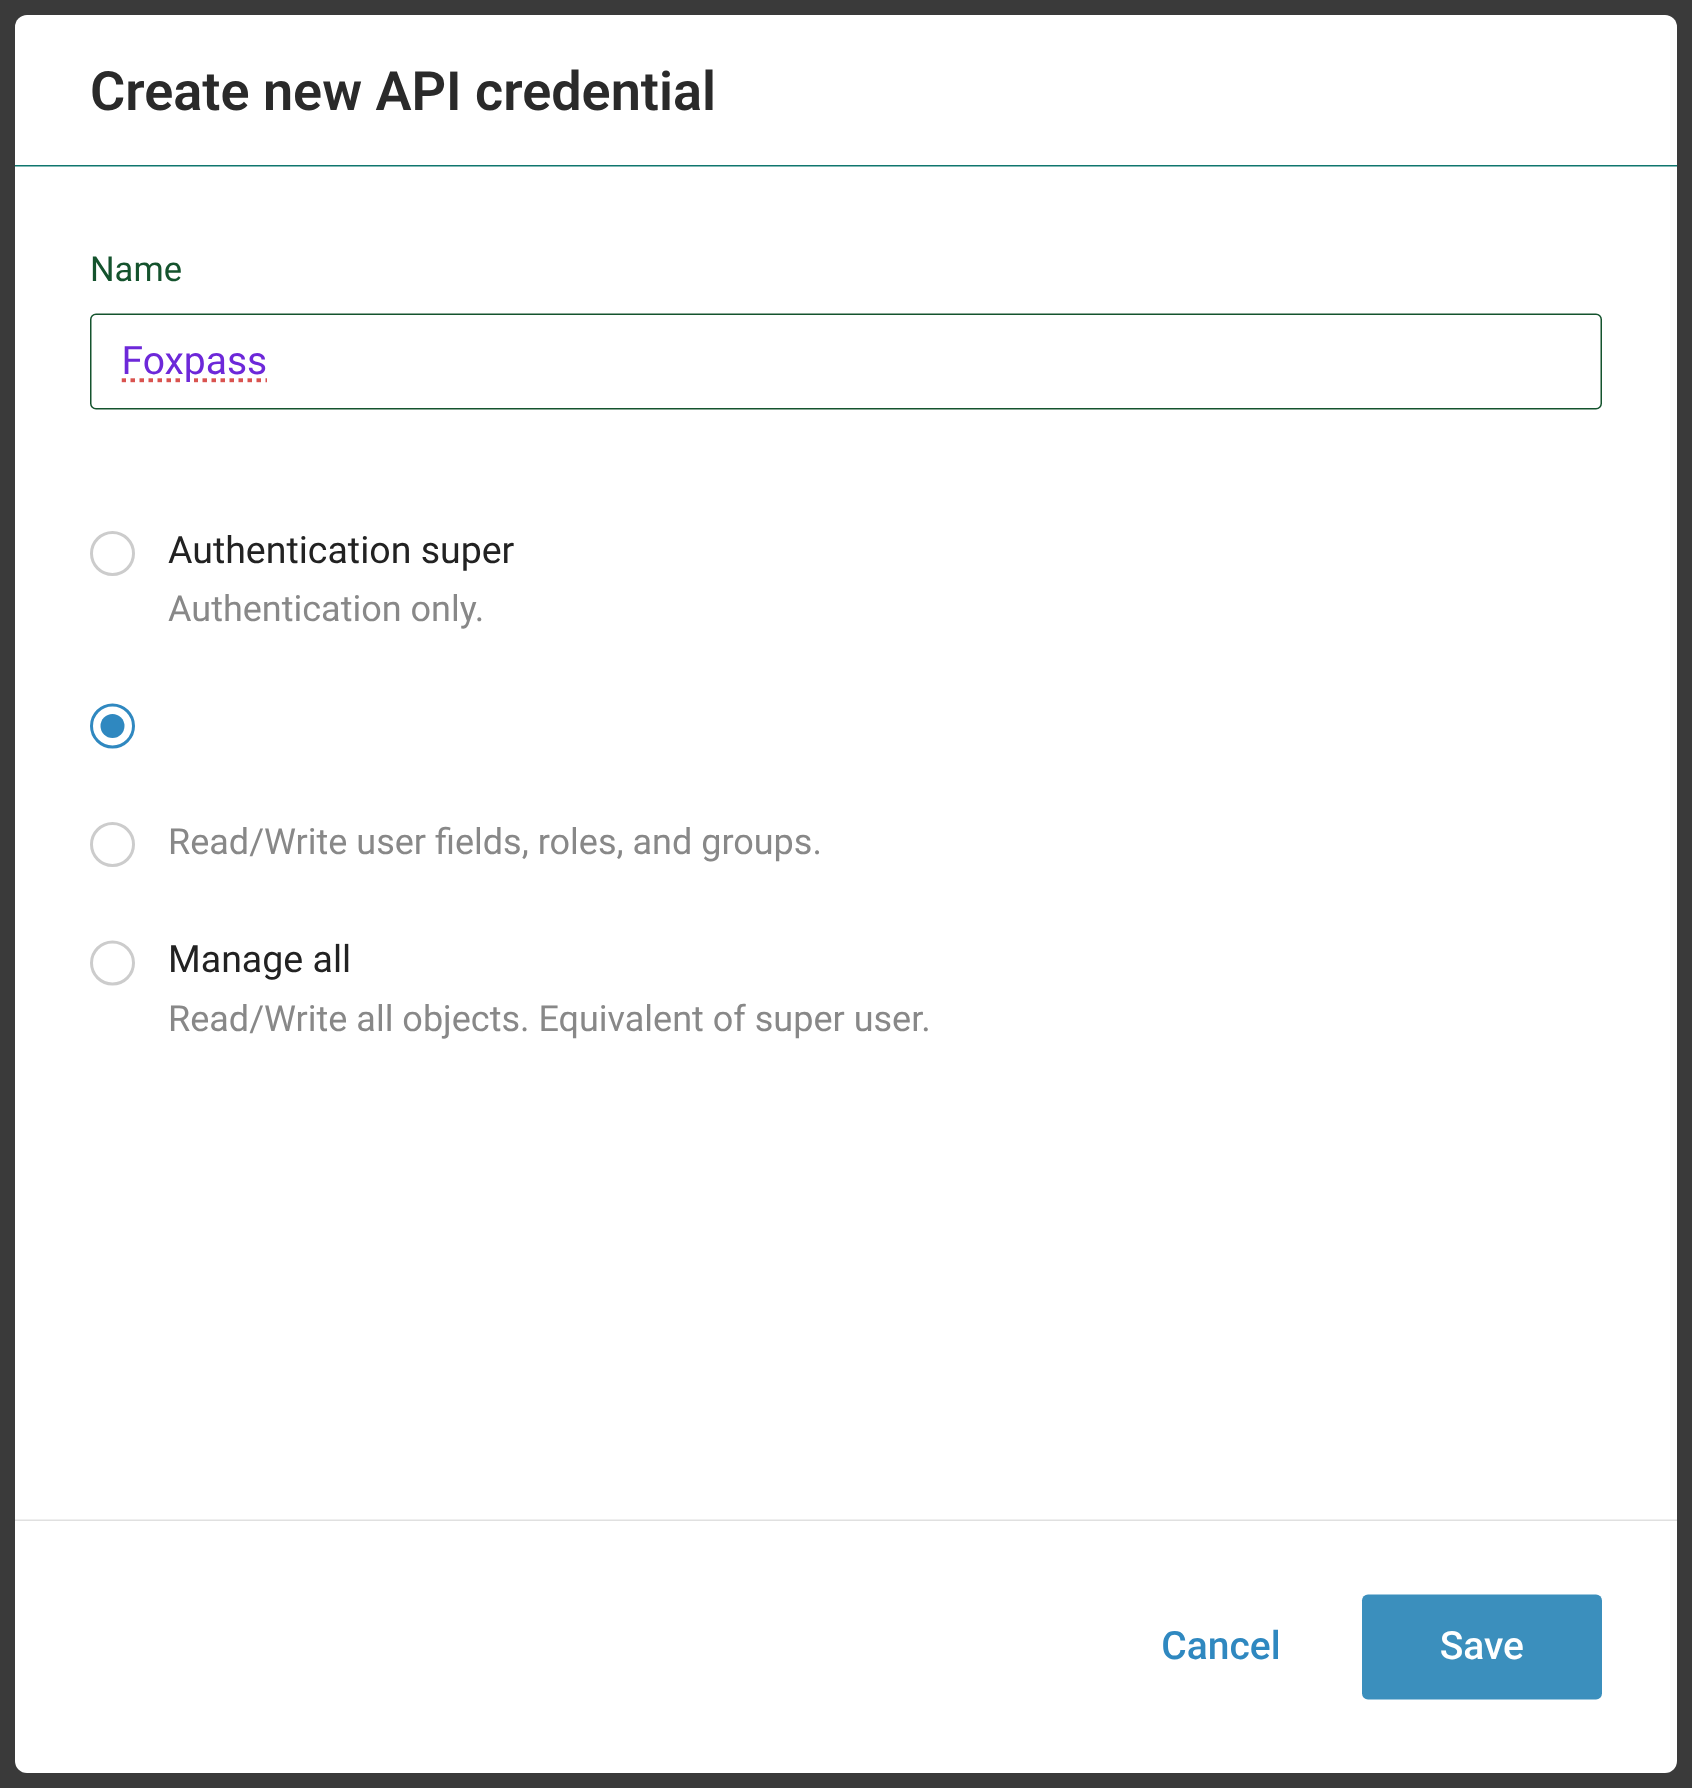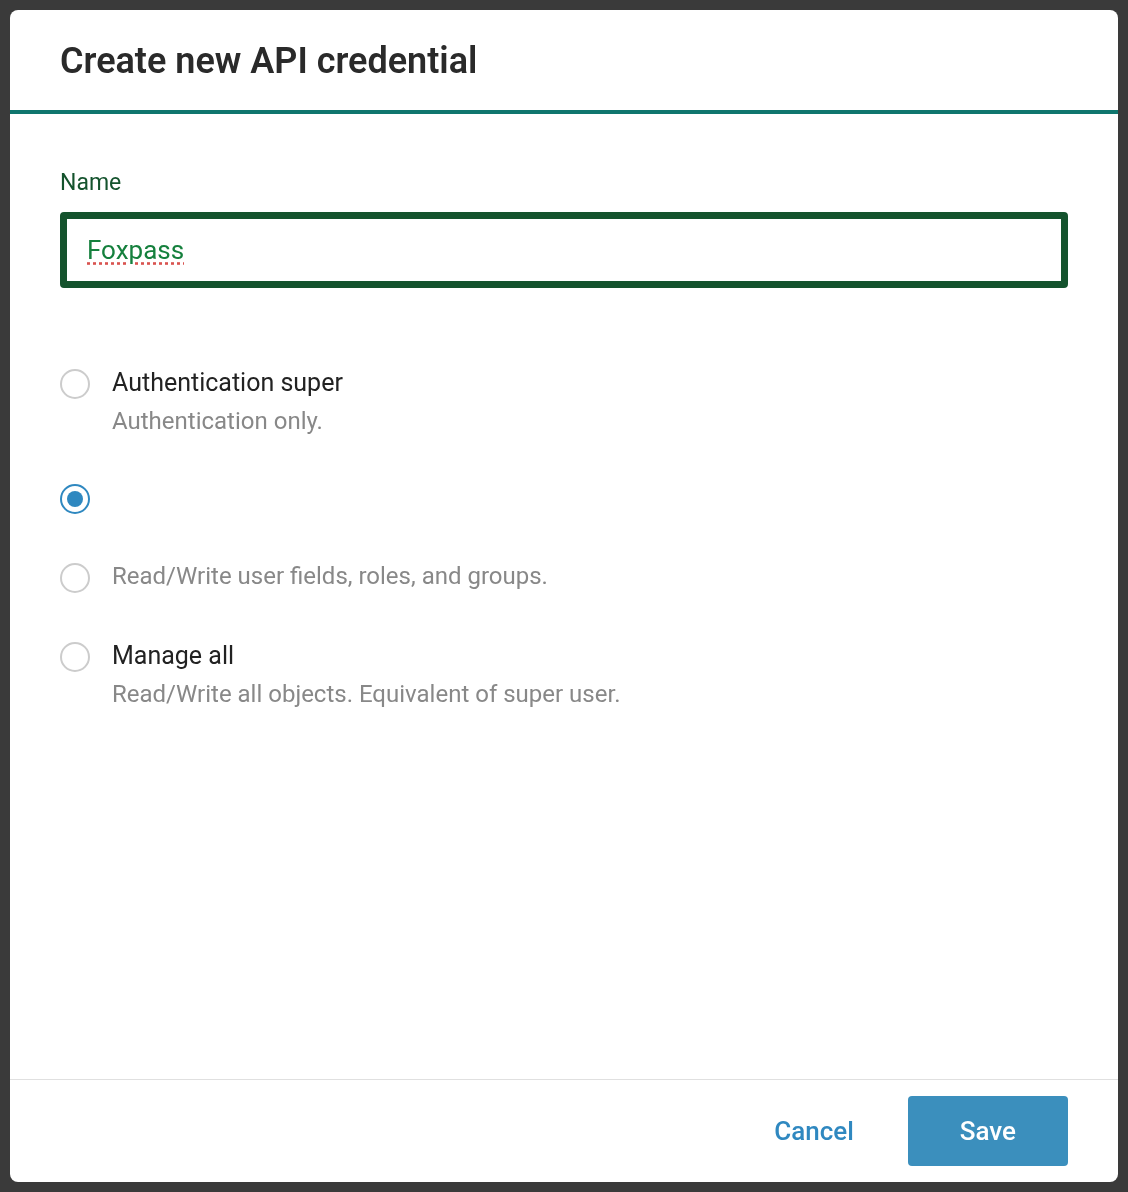--- a/index.html
+++ b/index.html
@@ -20,21 +20,21 @@
       background: #ffffff;
       width: 1108px;
       height: 1172px;
       border-radius: 8px;
       display: flex;
       flex-direction: column;
       overflow: hidden;
     }
     .modal-header {
       padding: 30px 50px 28px 50px;
-      border-bottom: 4px solid #0f766e;
+      border-bottom: 1px solid #0f766e;
     }
     .modal-title {
       font-size: 36px;
       font-weight: 600;
       color: #2a2a2a;
     }
     .modal-body {
       flex: 1;
       padding: 55px 50px 40px 50px;
       overflow-y: auto;
@@ -45,22 +45,22 @@
     .field-label {
       display: block;
       font-size: 23px;
       color: #14532d;
       margin-bottom: 16px;
     }
     .text-input {
       width: 100%;
       padding: 16px 20px;
       font-size: 26px;
-      color: #15803d;
-      border: 7px solid #14532d;
+      color: #6d28d9;
+      border: 1px solid #14532d;
       border-radius: 4px;
       outline: none;
       font-family: inherit;
       text-decoration: underline;
       text-decoration-style: dotted;
       text-decoration-color: #d9534f;
       text-underline-offset: 3px;
     }
     .radio-group {
       display: flex;
@@ -103,21 +103,21 @@
       font-size: 25px;
       color: #222;
       font-weight: 400;
     }
     .radio-description {
       font-size: 24px;
       color: #888;
     }
     .modal-footer {
       border-top: 1px solid #e0e0e0;
-      padding: 16px 50px;
+      padding: 49px 50px;
       display: flex;
       justify-content: flex-end;
       align-items: center;
       gap: 50px;
     }
     .btn-cancel {
       background: none;
       border: none;
       color: #2f88c0;
       font-size: 26px;

